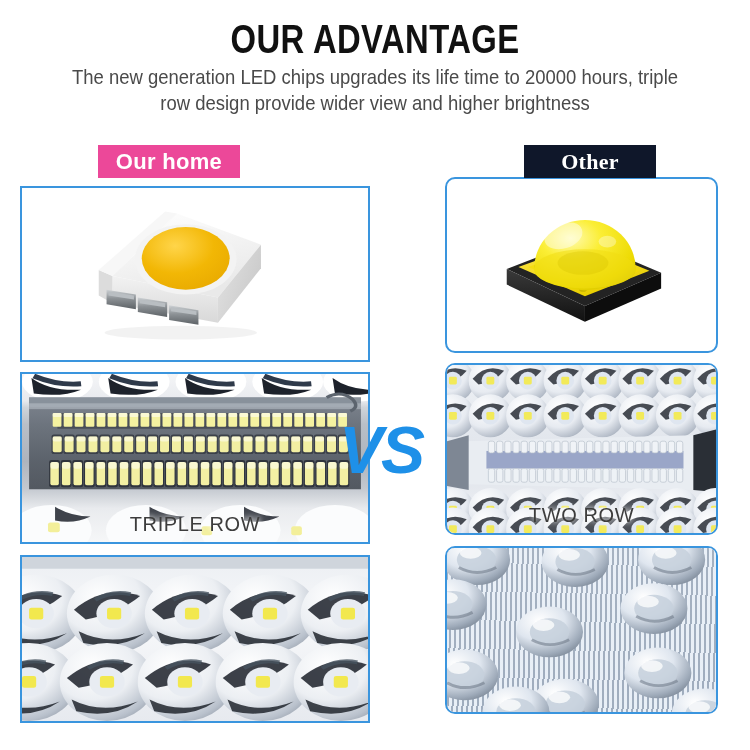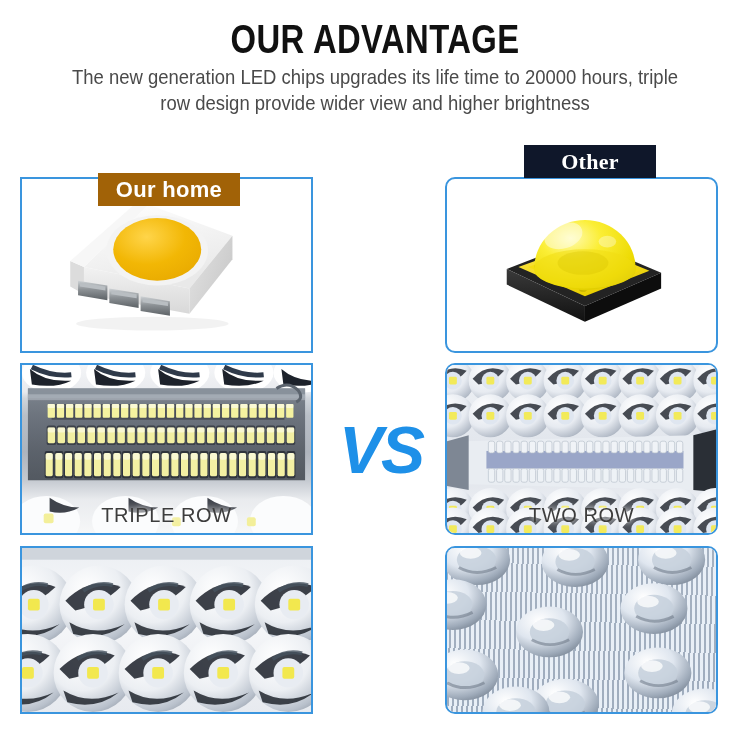--- a/index.html
+++ b/index.html
@@ -53,21 +53,21 @@
 
   
   .panel{
     position:absolute;
     box-sizing:border-box;
     border:2px solid #3a95de;
     background:#ffffff;
     overflow:hidden;
   }
   
-  .col-l{left:20px;width:293px;}
+  .col-l{left:20px;width:350px;margin-top:9px;}
   .col-r{left:445px;width:273px;border-radius:10px;}
   
   .row1{top:177px;height:176px;}
   .row2{top:363px;height:172px;}
   .row3{top:546px;height:168px;}
 
   
   .vs{
     position:absolute;
     left:321px;top:412px;width:120px;
@@ -124,21 +124,21 @@
   }
 </style>
 </head>
 <body>
 
 <div class="page">
 
   <div class="title">OUR ADVANTAGE</div>
   <div class="subtitle">The new generation LED chips upgrades its life time to 20000 hours, triple row design provide wider view and higher brightness</div>
 
-  <div class="badge" id="badge-our" style="background:#a16207;margin-top:28px;">Our home</div>
+  <div class="badge" id="badge-our" style="background:#ec4899;">Our home</div>
   <div class="badge" id="badge-other" style="background:#0f172a;font-family:Liberation Serif, serif;">Other</div>
 
   <div class="panel col-l row1">
     <div class="art">
       <svg class="fill" viewBox="0 0 293 176" preserveAspectRatio="xMidYMid meet">
         <defs>
           <linearGradient id="pkgTop" x1="0" y1="0" x2="0.4" y2="1">
             <stop offset="0" stop-color="#ffffff"></stop>
             <stop offset="1" stop-color="#e9e9e9"></stop>
           </linearGradient>

